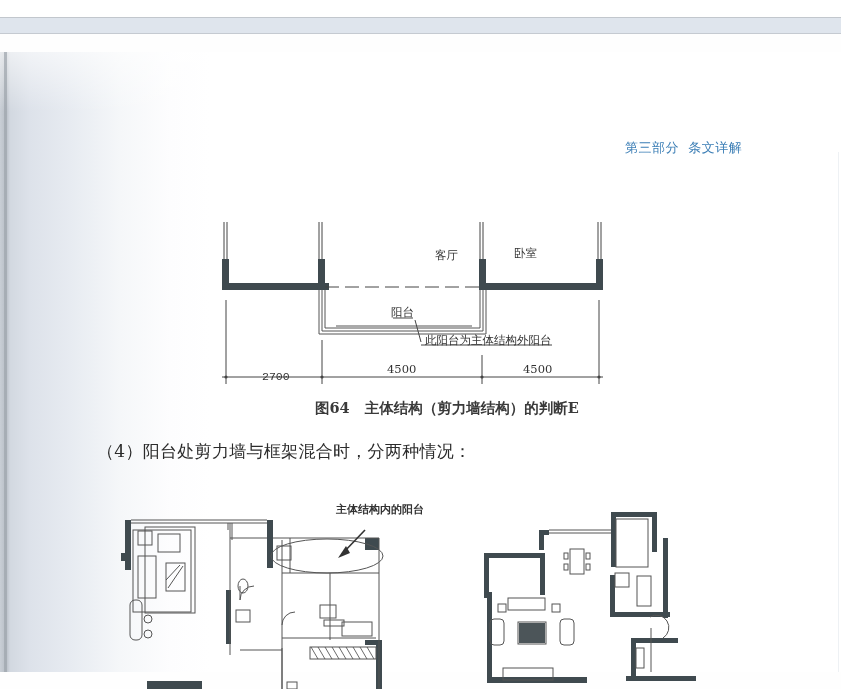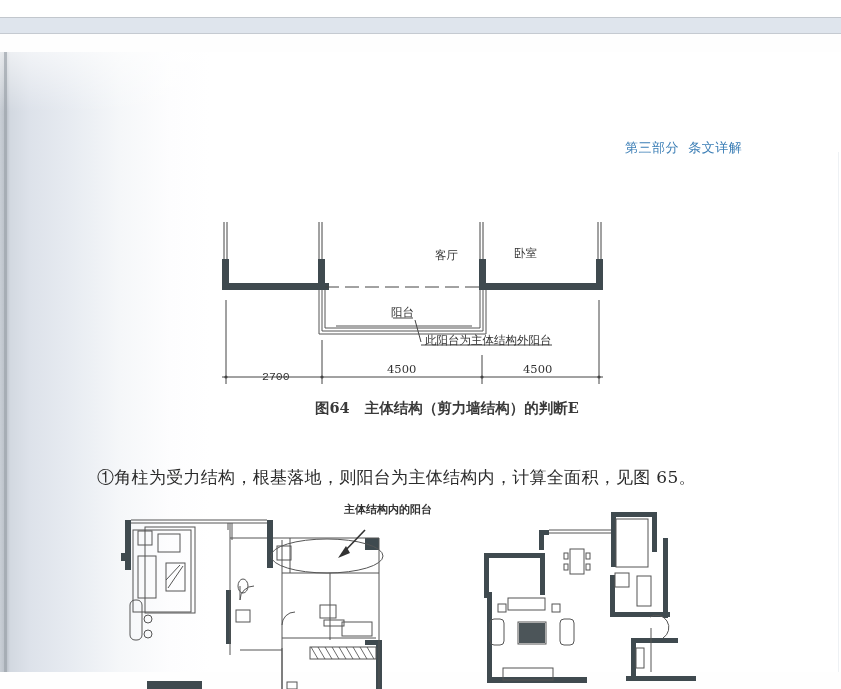--- a/index.html
+++ b/index.html
@@ -92,21 +92,21 @@
       white-space: pre;
       margin-left: 48px;
     }
     .fig-label {
       position: absolute;
       font-size: 11.5px;
       color: #333;
       font-family: "DejaVu Serif", "Liberation Serif", serif;
       white-space: nowrap;
     }
-    .fig-label.bold { font-weight: bold; margin-left: 8px; }
+    .fig-label.bold { font-weight: bold; }
     svg.figure {
       position: absolute;
       left: 0; top: 0;
       overflow: visible;
     }
   </style>
 </head>
 <body>
 
 <div class="viewer">
@@ -179,21 +179,21 @@
   <div class="fig-label" style="left:391px; top:248px;margin-left:44px;">客厅</div>
   <div class="fig-label" style="left:514px; top:246px;">卧室</div>
   <div class="fig-label" style="left:391px; top:305px;text-align:right;">阳台</div>
   <div class="fig-label" style="left:425px; top:333px;text-align:right;">此阳台为主体结构外阳台</div>
   <div class="fig-label" style="left:262px; top:370px;font-family:Liberation Mono, monospace;">2700</div>
   <div class="fig-label" style="left:387px; top:362px;">4500</div>
   <div class="fig-label" style="left:523px; top:362px;">4500</div>
 
   <div class="caption">图64   主体结构（剪力墙结构）的判断E</div>
 
-  <div class="para p3">①角柱为受力结构，根基落地，则阳台为主体结构内，计算全面积，见图 65。</div>
+  <div class="para p2">（4）阳台处剪力墙与框架混合时，分两种情况：</div>
 
   <div class="fig-label bold" style="left:336px; top:502px; font-size:11px;">主体结构内的阳台</div>
 
   <svg class="figure" width="841" height="689">
 
     <g fill="#3f4a4f">
       <rect x="125" y="520" width="6" height="50"></rect>
       <rect x="121" y="553" width="6" height="8"></rect>
       <rect x="267" y="520" width="6" height="48"></rect>
       <rect x="365" y="538" width="14" height="12"></rect>

